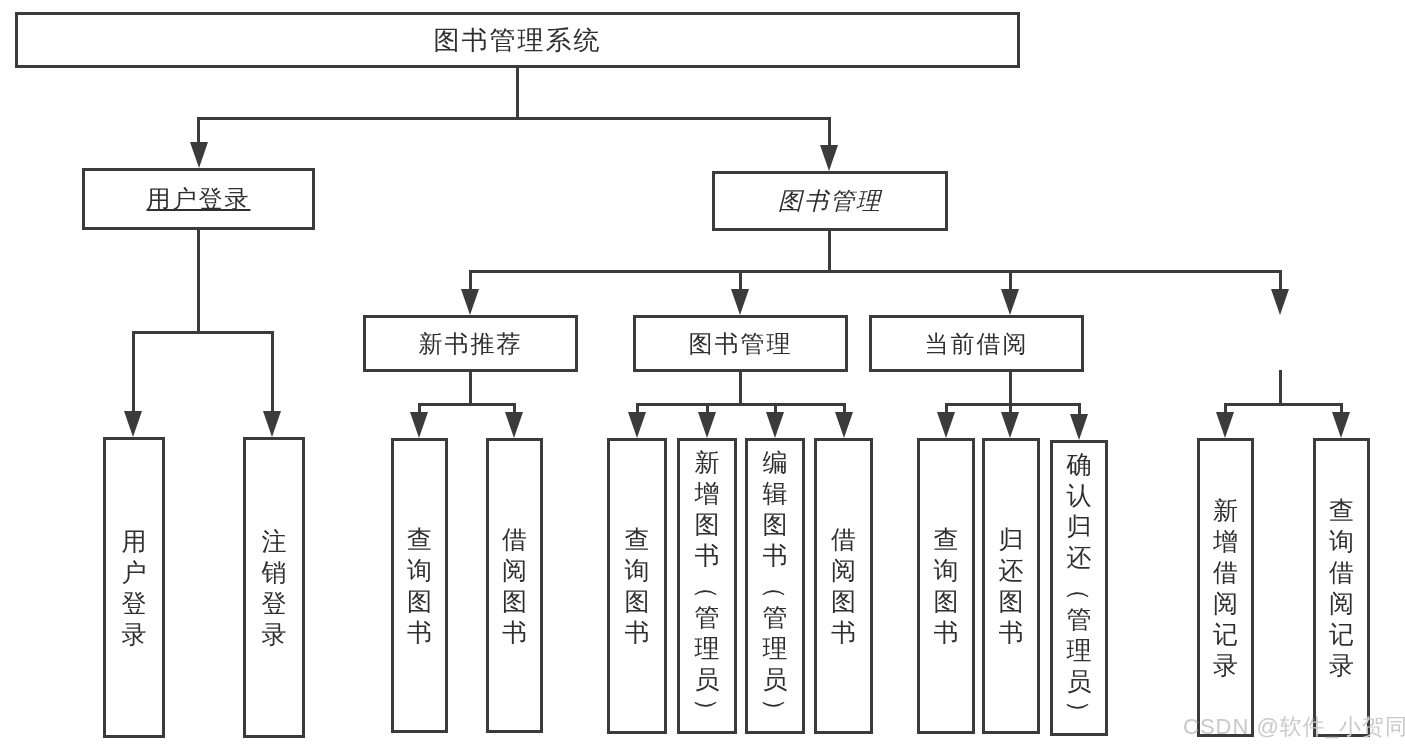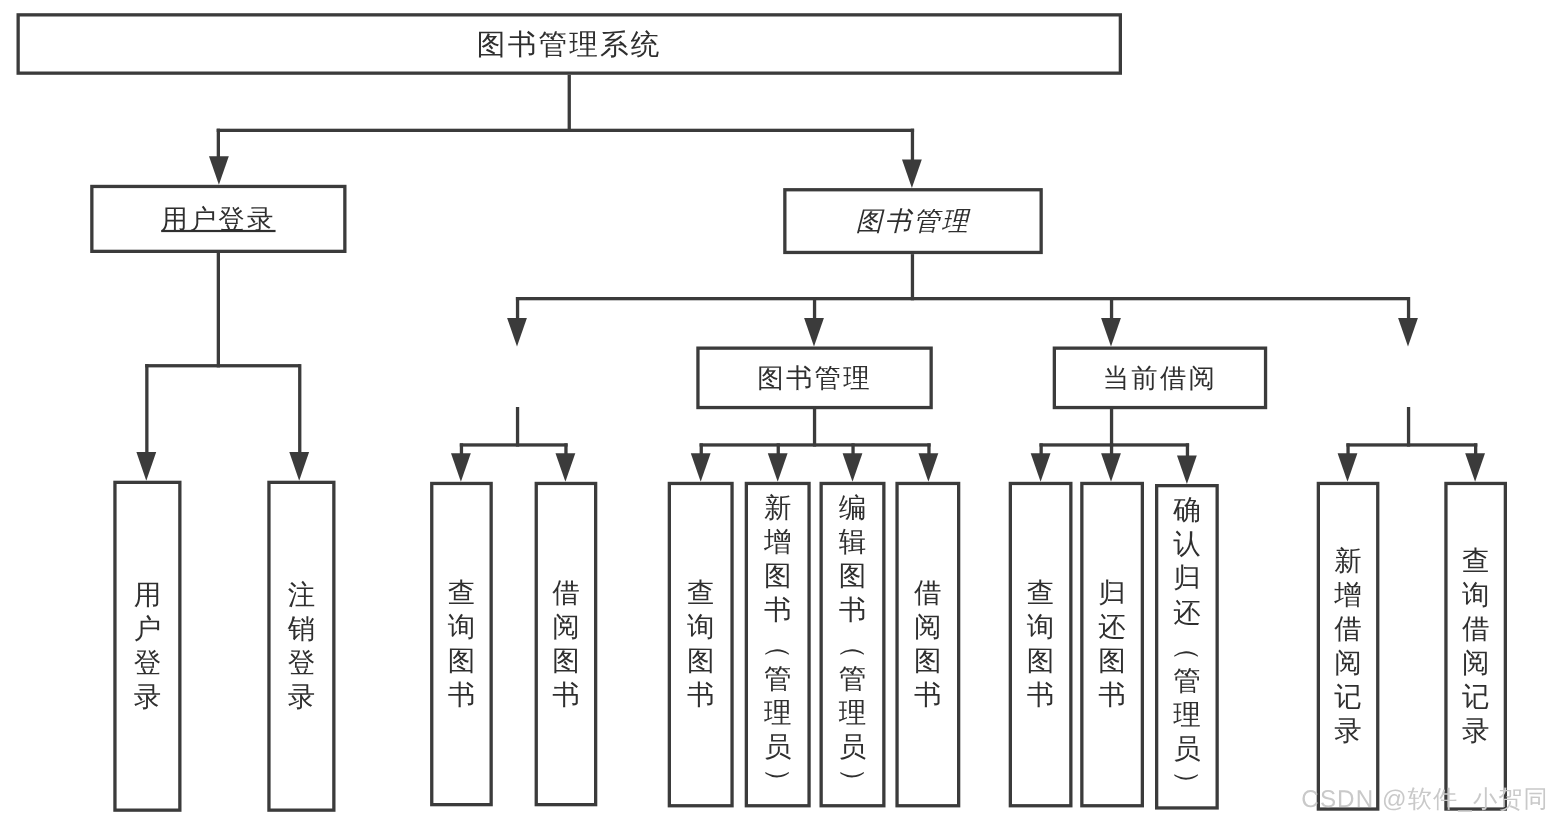--- a/index.html
+++ b/index.html
@@ -69,24 +69,27 @@
   <div class="hline" style="left:469px; top:270px; width:812px;"></div>
   <div class="vline" style="left:469px; top:270px; height:21px;"></div>
   <div class="arrow" style="left:461px; top:289px;"></div>
   <div class="vline" style="left:739px; top:270px; height:21px;"></div>
   <div class="arrow" style="left:731px; top:289px;"></div>
   <div class="vline" style="left:1009px; top:270px; height:21px;"></div>
   <div class="arrow" style="left:1001px; top:289px;"></div>
   <div class="vline" style="left:1279px; top:270px; height:21px;"></div>
   <div class="arrow" style="left:1271px; top:289px;"></div>
 
+  <div class="node" style="left:363px; top:315px; width:215px; height:57px;">
+    <span>新书推荐</span>
+  </div>
   <div class="node" style="left:633px; top:315px; width:215px; height:57px;">
     <span>图书管理</span>
   </div>
-  <div class="node" style="left:957px; top:315px; width:195px; height:57px;">
+  <div class="node" style="left:869px; top:315px; width:215px; height:57px;">
     <span>当前借阅</span>
   </div>
 
   <div class="vline" style="left:469px; top:370px; height:36px;"></div>
   <div class="hline" style="left:418px; top:403px; width:98px;"></div>
   <div class="vline" style="left:418px; top:403px; height:11px;"></div>
   <div class="arrow" style="left:410px; top:412px;"></div>
   <div class="vline" style="left:513px; top:403px; height:11px;"></div>
   <div class="arrow" style="left:505px; top:412px;"></div>
 

